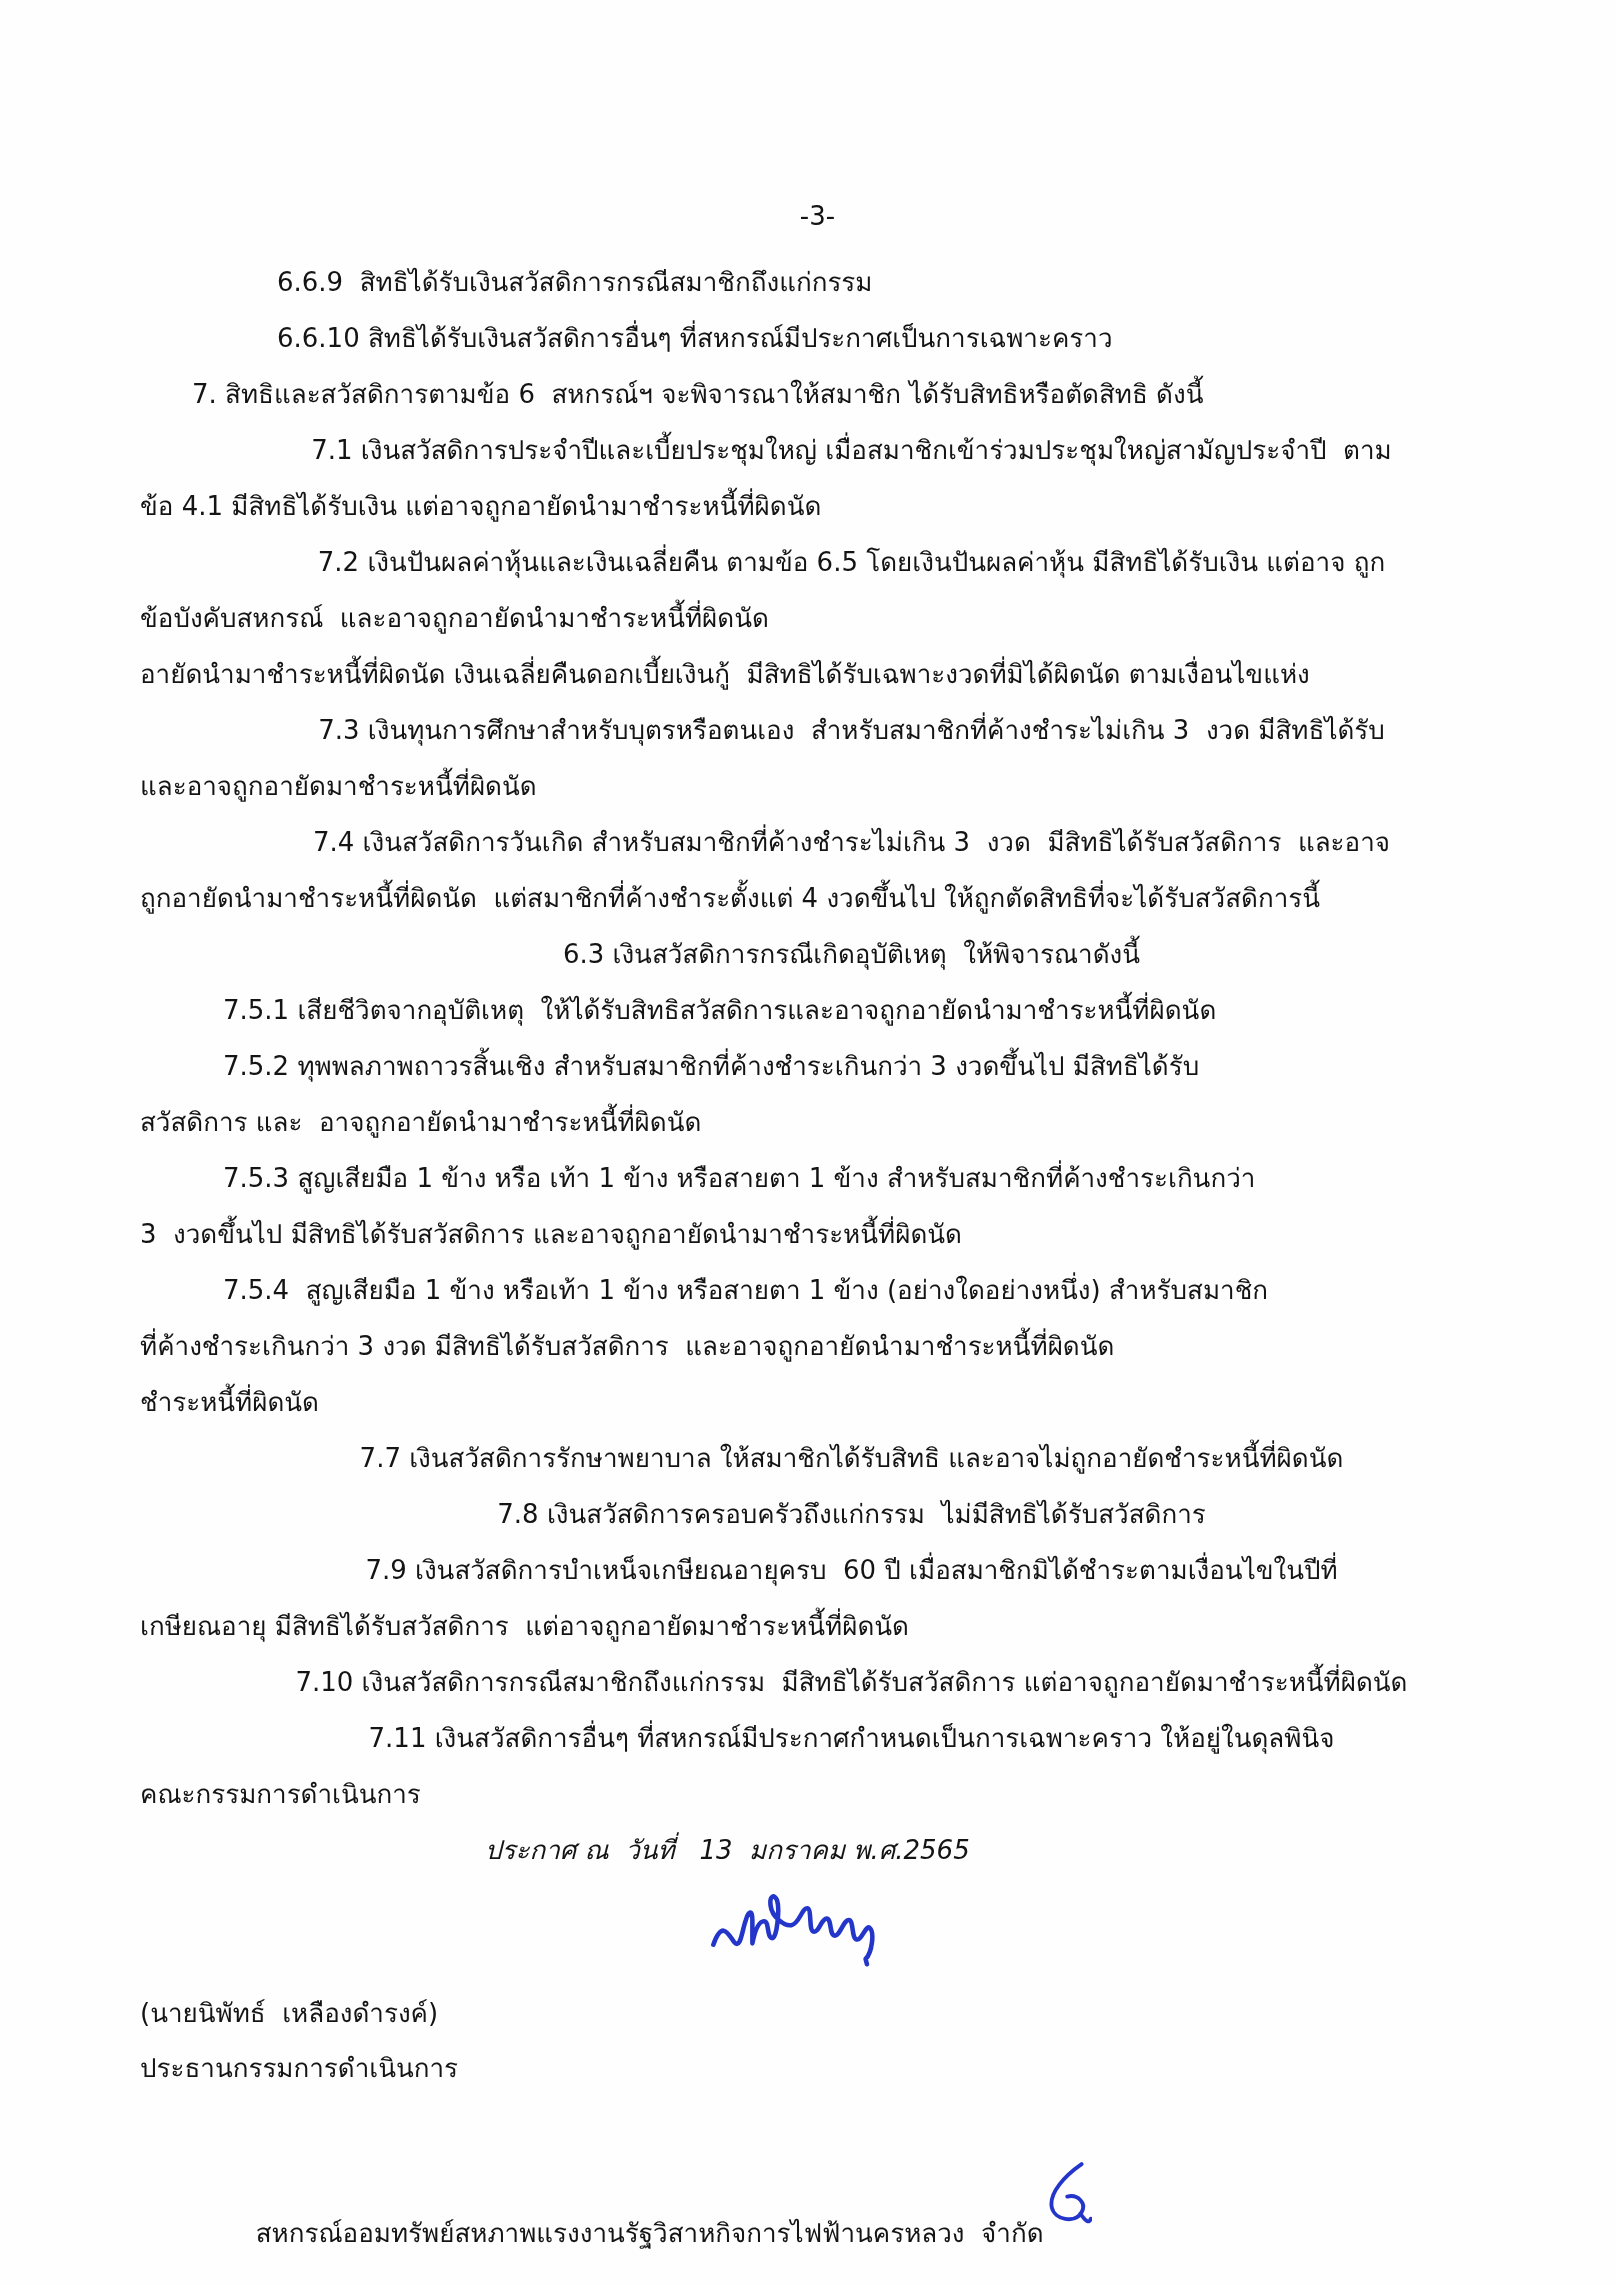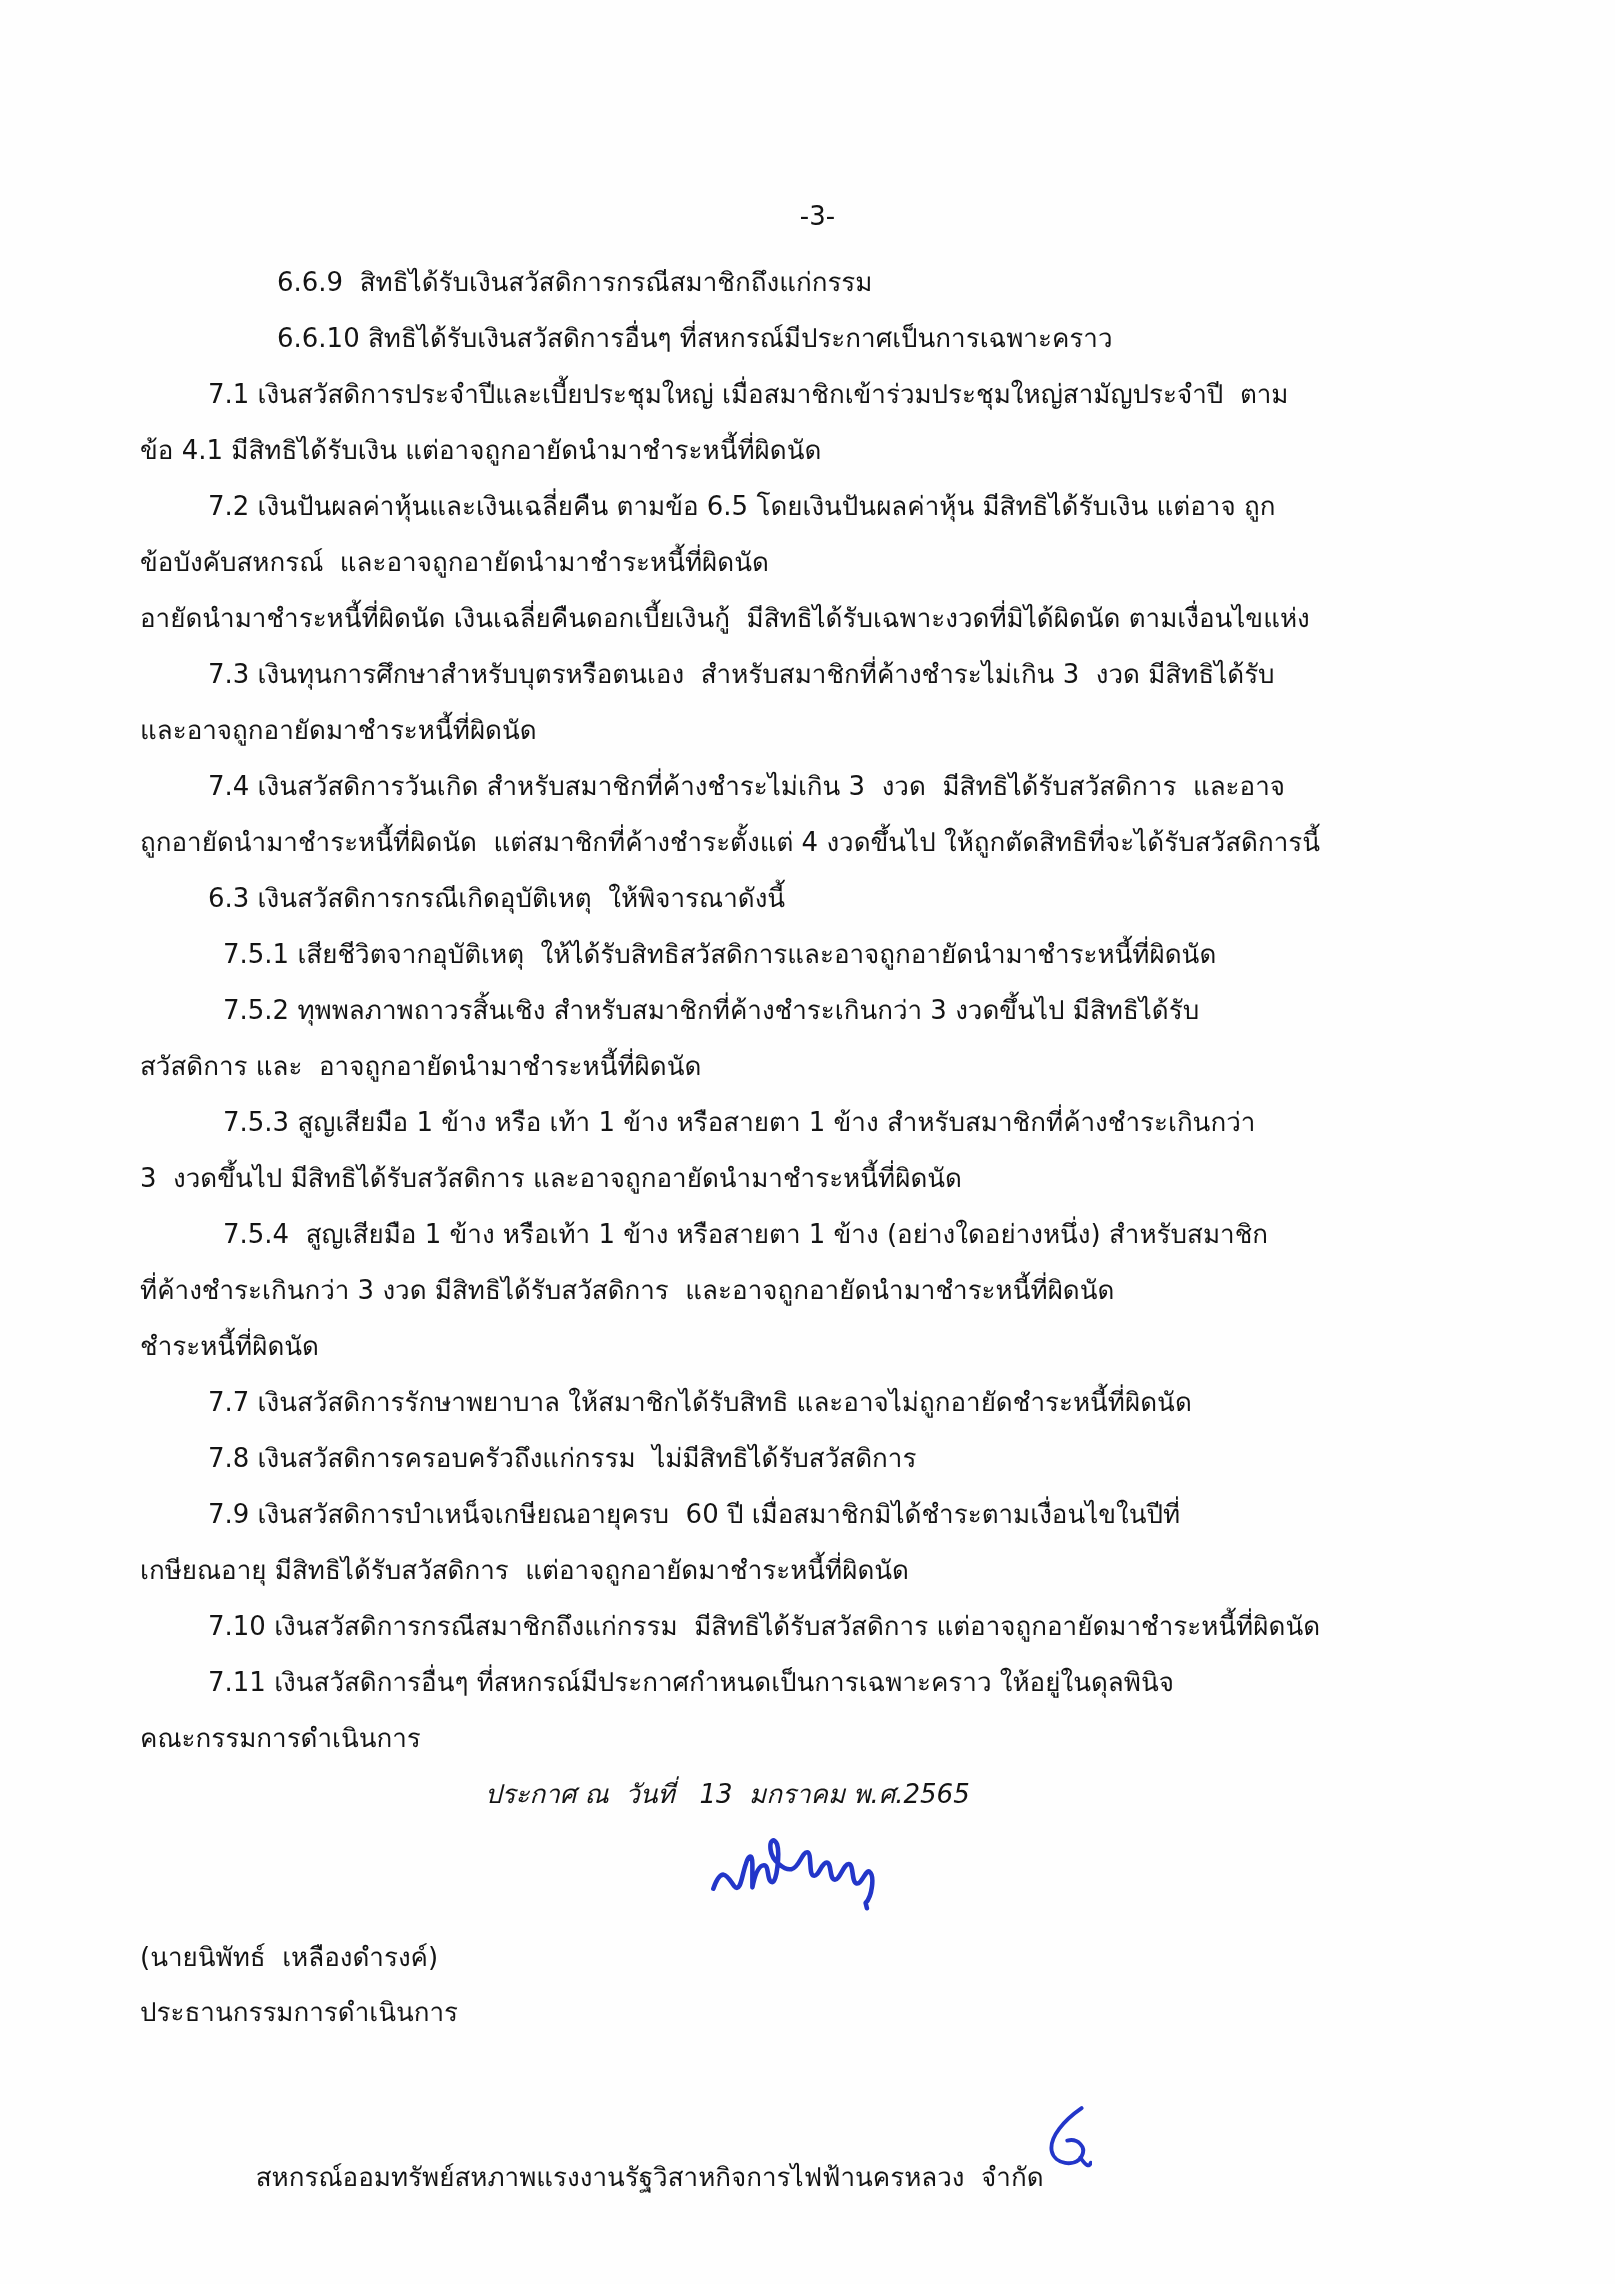--- a/index.html
+++ b/index.html
@@ -22,21 +22,21 @@
     line-height: 56px;
   }
   .body-block { margin-top: 10.4px; }
   .line {
     font-size: 26px;
     line-height: 56px;
     white-space: pre;
   }
   .ind0 { padding-left: 0; }
   .ind1 { padding-left: 52px; }    
-  .ind2 { padding-left: 68px; }   
+  .ind2 { padding-left: 68px; text-align: center; }   
   .ind3 { padding-left: 137px; }   
   .ind4 { padding-left: 83px; }   
   .ind5 { padding-left: 345px; font-style: italic; }   
   .sig-row {
     height: 108px;
     position: relative;
   }
   .sig-row svg {
     position: absolute;
     left: 568px;
@@ -59,20 +59,21 @@
 <body>
 
 <div class="page">
   <div class="content">
 
     <div class="page-number">-3-</div>
 
     <div class="body-block">
       <div class="line ind3">6.6.9  สิทธิได้รับเงินสวัสดิการกรณีสมาชิกถึงแก่กรรม</div>
       <div class="line ind3">6.6.10 สิทธิได้รับเงินสวัสดิการอื่นๆ ที่สหกรณ์มีประกาศเป็นการเฉพาะคราว</div>
+      <div class="line ind1">7. สิทธิและสวัสดิการตามข้อ 6  สหกรณ์ฯ จะพิจารณาให้สมาชิก ได้รับสิทธิหรือตัดสิทธิ ดังนี้</div>
       <div class="line ind2">7.1 เงินสวัสดิการประจำปีและเบี้ยประชุมใหญ่ เมื่อสมาชิกเข้าร่วมประชุมใหญ่สามัญประจำปี  ตาม</div>
       <div class="line ind0">ข้อ 4.1 มีสิทธิได้รับเงิน แต่อาจถูกอายัดนำมาชำระหนี้ที่ผิดนัด</div>
       <div class="line ind2">7.2 เงินปันผลค่าหุ้นและเงินเฉลี่ยคืน ตามข้อ 6.5 โดยเงินปันผลค่าหุ้น มีสิทธิได้รับเงิน แต่อาจ ถูก</div>
       <div class="line ind0">ข้อบังคับสหกรณ์  และอาจถูกอายัดนำมาชำระหนี้ที่ผิดนัด</div>
       <div class="line ind0">อายัดนำมาชำระหนี้ที่ผิดนัด เงินเฉลี่ยคืนดอกเบี้ยเงินกู้  มีสิทธิได้รับเฉพาะงวดที่มิได้ผิดนัด ตามเงื่อนไขแห่ง</div>
       <div class="line ind2">7.3 เงินทุนการศึกษาสำหรับบุตรหรือตนเอง  สำหรับสมาชิกที่ค้างชำระไม่เกิน 3  งวด มีสิทธิได้รับ</div>
       <div class="line ind0">และอาจถูกอายัดมาชำระหนี้ที่ผิดนัด</div>
       <div class="line ind2">7.4 เงินสวัสดิการวันเกิด สำหรับสมาชิกที่ค้างชำระไม่เกิน 3  งวด  มีสิทธิได้รับสวัสดิการ  และอาจ</div>
       <div class="line ind0">ถูกอายัดนำมาชำระหนี้ที่ผิดนัด  แต่สมาชิกที่ค้างชำระตั้งแต่ 4 งวดขึ้นไป ให้ถูกตัดสิทธิที่จะได้รับสวัสดิการนี้</div>
       <div class="line ind2">6.3 เงินสวัสดิการกรณีเกิดอุบัติเหตุ  ให้พิจารณาดังนี้</div>

